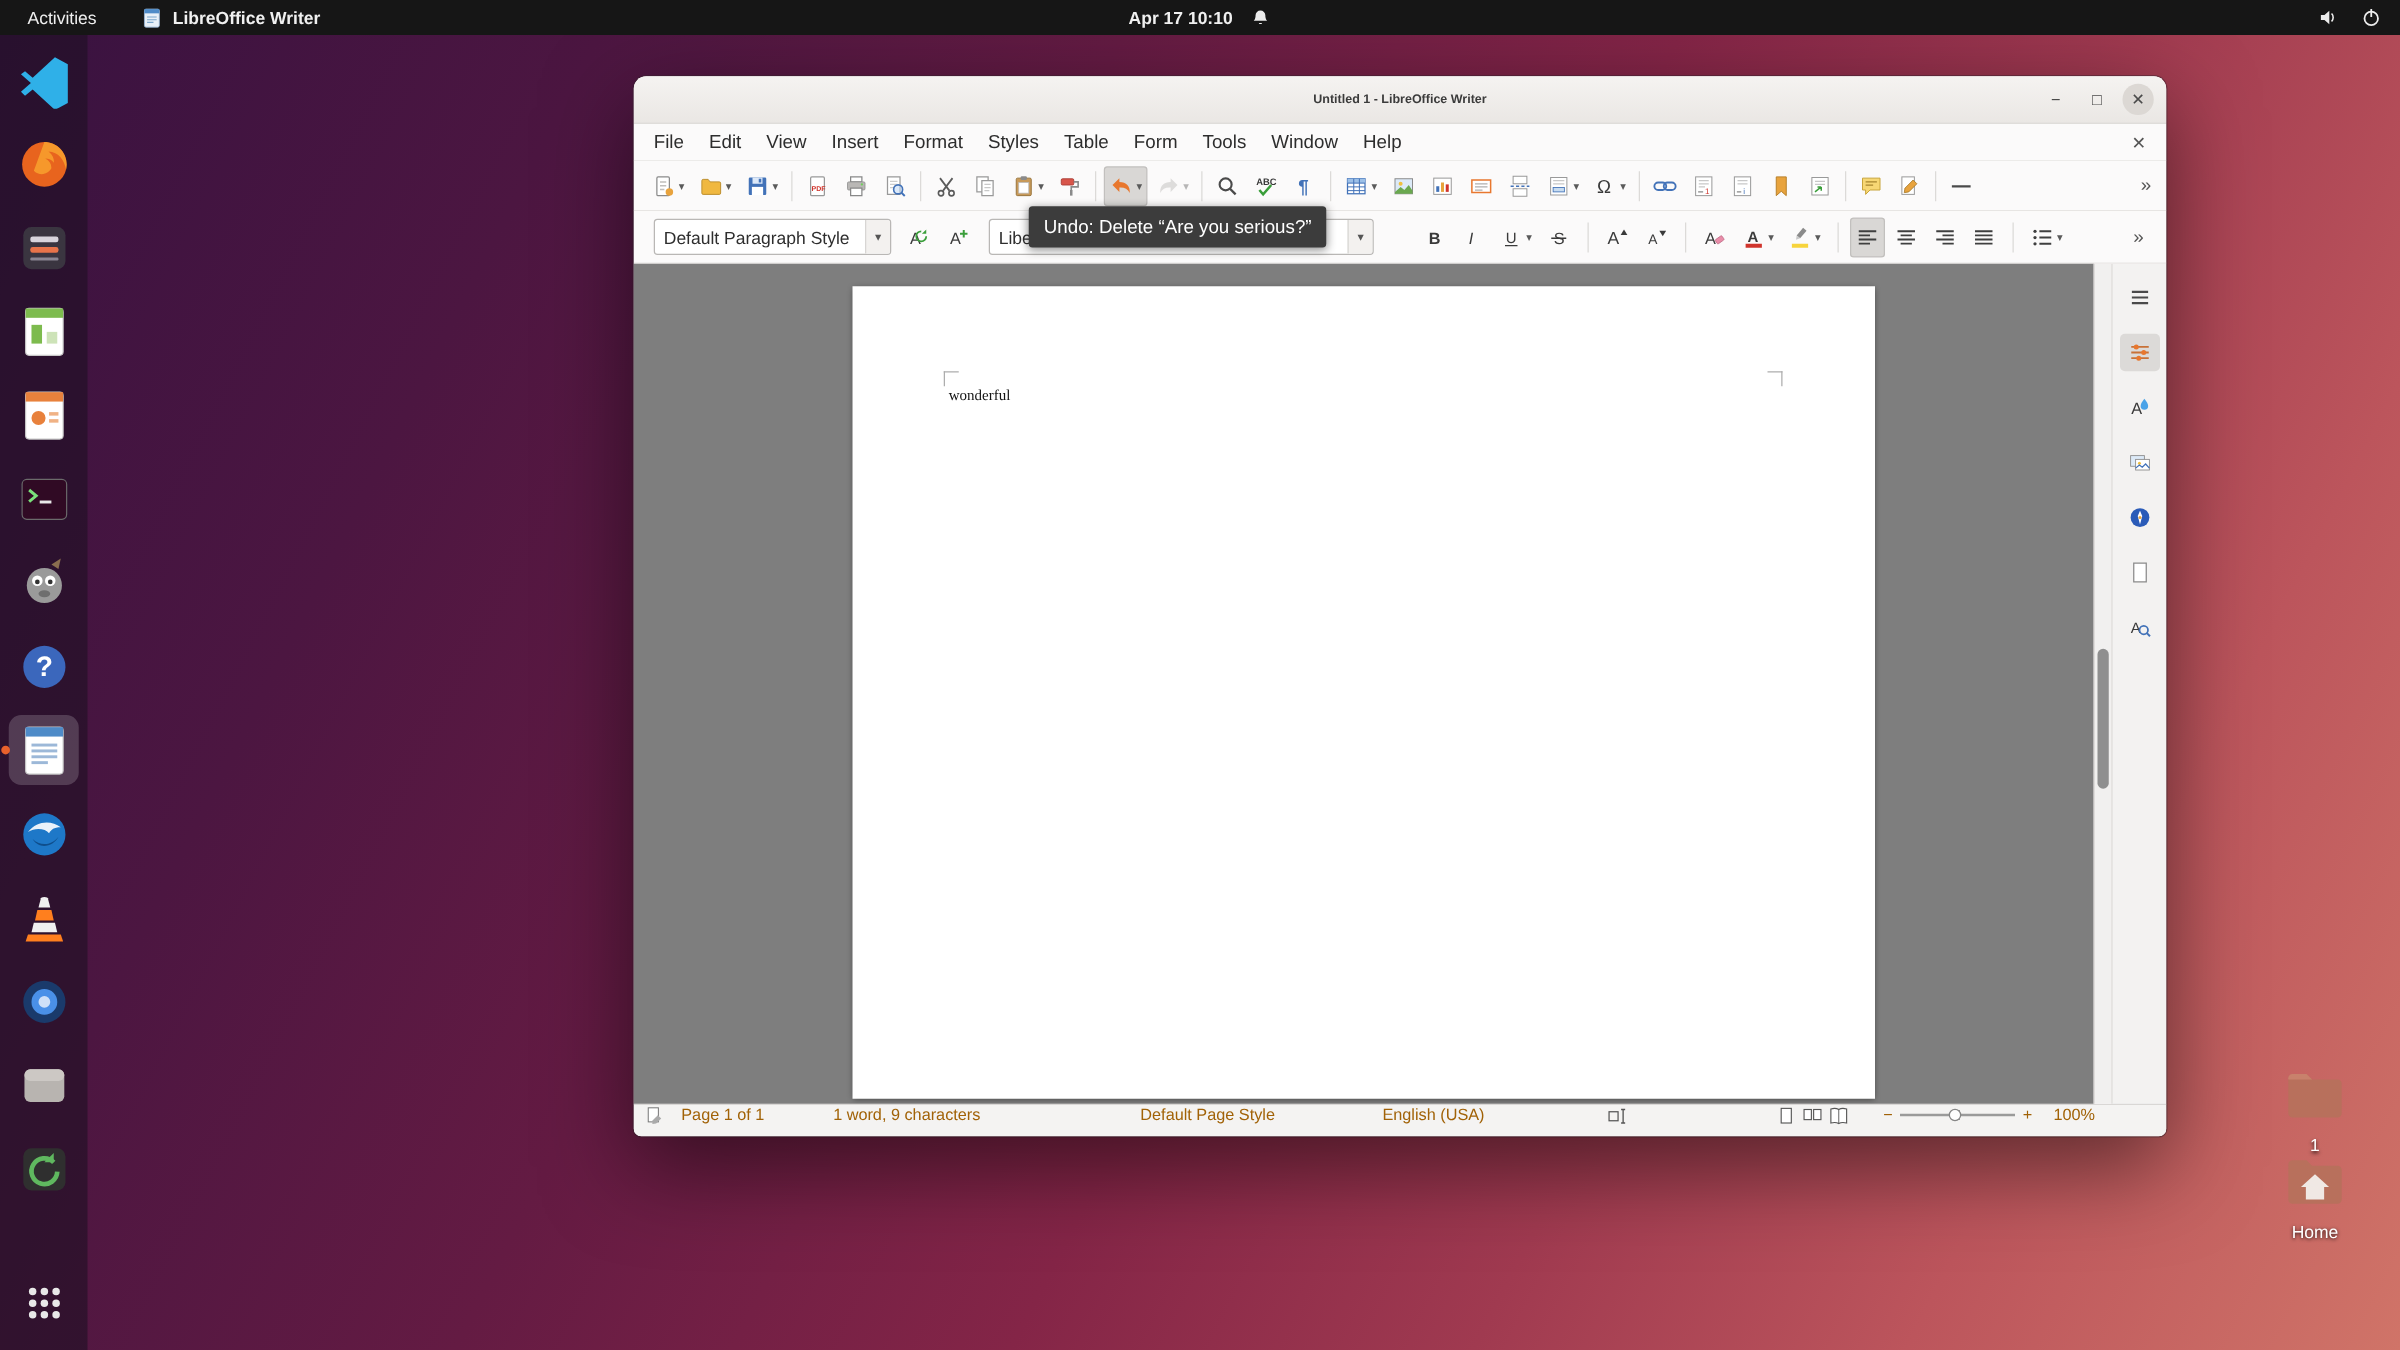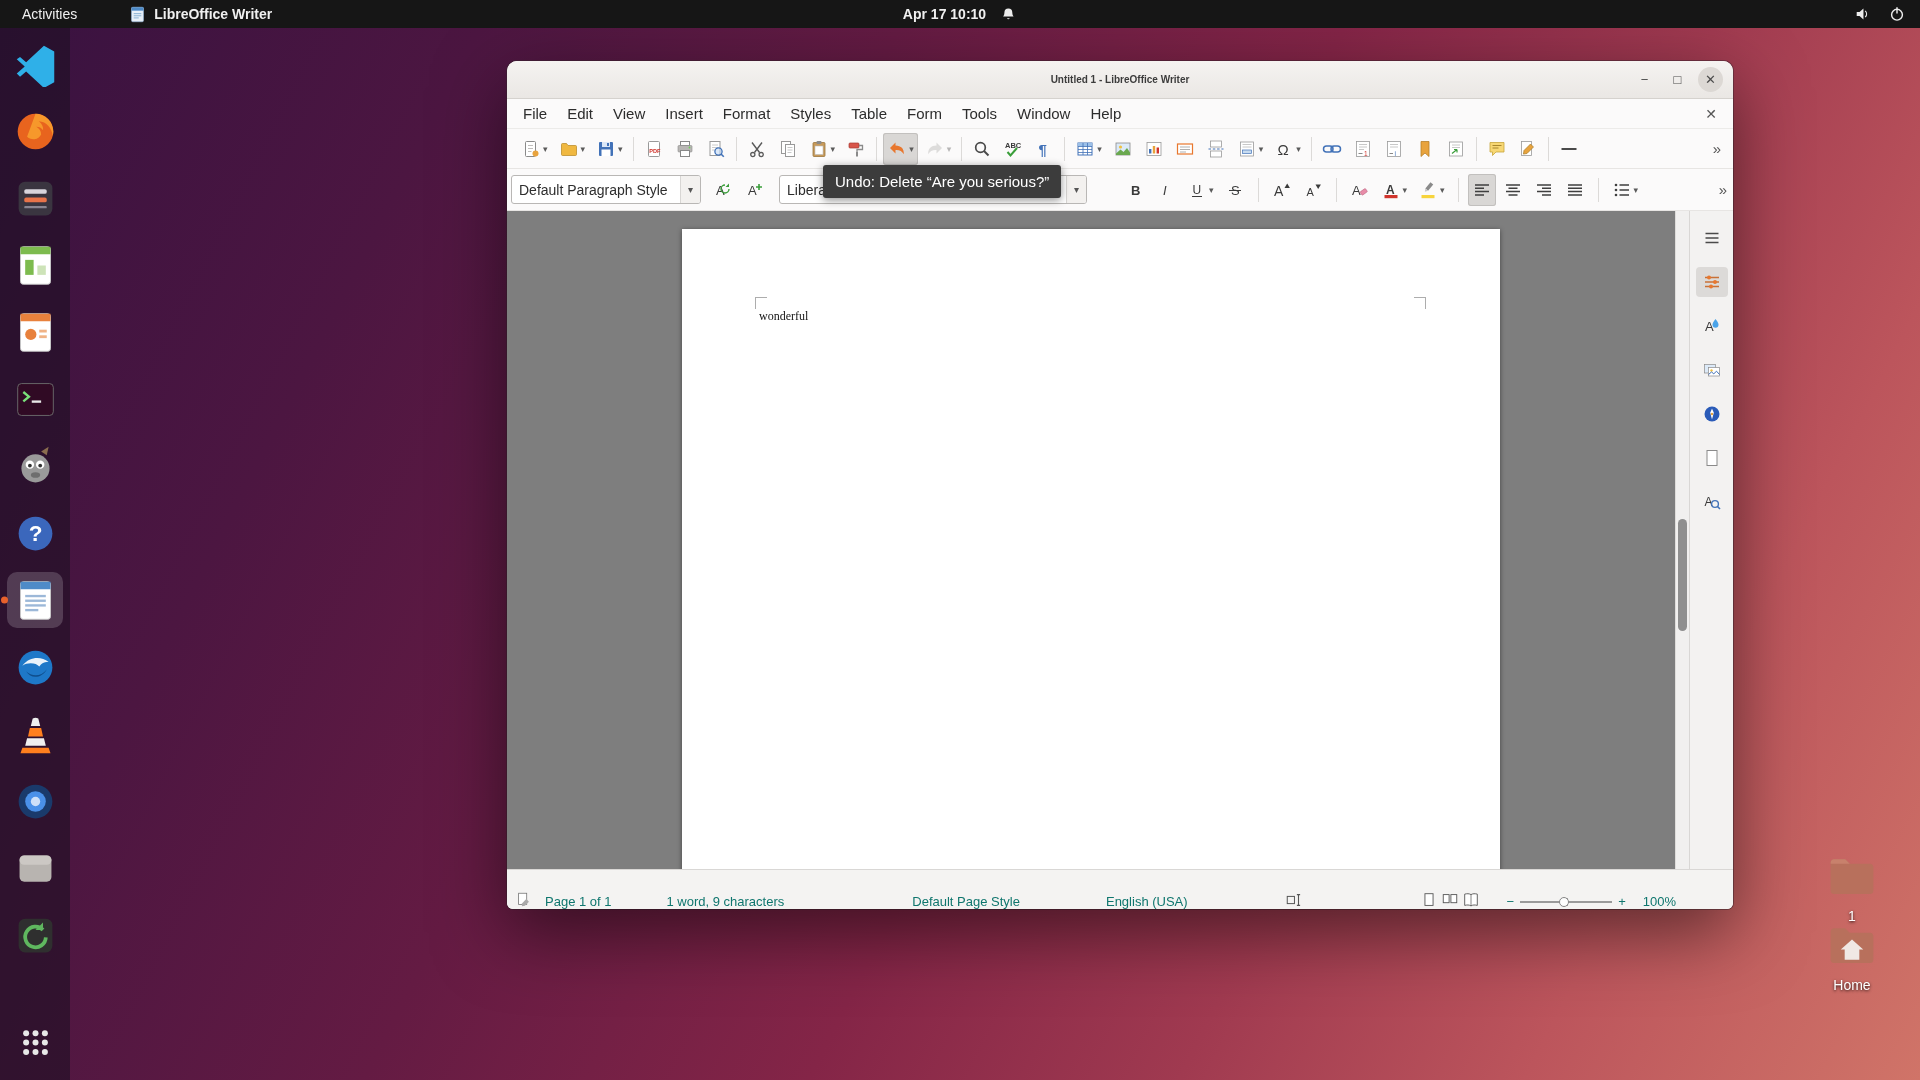--- a/index.html
+++ b/index.html
@@ -4,21 +4,21 @@
 <style>
 *{margin:0;padding:0;box-sizing:border-box}
 html,body{width:1920px;height:1080px;overflow:hidden}
 body{font-family:"Liberation Sans",sans-serif;background:#000;-webkit-font-smoothing:antialiased}
 svg{flex-shrink:0}
 svg text{font-family:"Liberation Sans",sans-serif}
 .screen{position:relative;width:1920px;height:1080px;overflow:hidden;
  background:linear-gradient(117deg,#381240 0%,#4c1641 20%,#641b43 37%,#842547 55%,#a03a50 70%,#bc555c 84%,#d07468 100%)}
 
 .topbar{position:absolute;left:0;top:0;right:0;height:28px;background:#161616;display:flex;align-items:center;color:#f0f0f0;font-size:14px;z-index:40}
-.tb-left{display:flex;align-items:center;gap:44px;padding-left:18px}
+.tb-left{display:flex;align-items:center;gap:28px;padding-left:18px}
 .tb-item{padding:2px 4px}
 .tb-app{display:flex;align-items:center;gap:8px;font-weight:700}
 .tb-app svg{width:17px;height:17px}
 .tb-center{position:absolute;left:50%;transform:translateX(-50%);display:flex;align-items:center;gap:14px;font-weight:600}
 .tb-center svg{width:17px;height:17px}
 .tb-right{margin-left:auto;display:flex;align-items:center;gap:16px;padding-right:14px}
 .tb-right svg{width:18px;height:18px}
 
 .dock{position:absolute;left:0;top:28px;bottom:0;width:70px;background:rgba(30,16,36,.62);display:flex;flex-direction:column;align-items:center;padding:8px 0 10px;gap:11px;z-index:30}
 .dock-item{position:relative;width:56px;height:56px;border-radius:10px;display:flex;align-items:center;justify-content:center}
@@ -38,21 +38,21 @@
 .titlebar{height:38px;background:linear-gradient(#f5f3f1,#eae7e4);border-bottom:1px solid #d5d2ce;display:flex;align-items:center;justify-content:center;position:relative;flex-shrink:0}
 .title{font-size:10px;font-weight:700;color:#3b3b3b}
 .winbtns{position:absolute;right:10px;top:0;height:100%;display:flex;align-items:center;gap:8px}
 .wbtn{width:25px;height:25px;border-radius:50%;display:flex;align-items:center;justify-content:center;font-size:13px;color:#4a4a4a}
 .wbtn.close{background:#dcd8d4}
 .menubar{height:30px;display:flex;align-items:center;padding:0 6px;font-size:15px;color:#2d2d2d;background:#fbfafa;border-bottom:1px solid #ecebe9;flex-shrink:0}
 .menu-item{padding:3px 10px;border-radius:3px}
 .mclose{margin-left:auto;color:#555;font-size:14px;padding-right:10px}
 .toolbar{display:flex;align-items:center;background:#fbfafa;border-bottom:1px solid #e7e5e3;flex-shrink:0;position:relative}
 .t1{height:40px;padding:0 10px}
-.t2{height:42px;padding:0 4px}
+.t2{height:42px;padding:0 16px}
 .tgroup{display:flex;align-items:center;gap:3px}
 .tsep{width:1px;height:24px;background:#dcdad8;margin:0 6px;flex-shrink:0}
 .tbtn{display:flex;align-items:center;height:32px;padding:0 4px;border-radius:3px;gap:1px}
 .tbtn .dd{font-size:9px;color:#5a5a5a;margin-left:1px}
 .tbtn.active{background:#d9d7d5;box-shadow:inset 0 0 0 1px #c2c0be}
 .tbtn.disabled{opacity:.42}
 .ic{width:20px;height:20px;display:block}
 .chev{order:99;margin-left:auto;color:#555;font-size:15px;padding:0 2px}
 .combo{display:flex;align-items:center;height:29px;background:#fff;border:1px solid #b9b7b5;border-radius:3px;overflow:hidden}
 .combo .val{font-size:14px;color:#2e2e2e;padding:0 7px;white-space:nowrap;overflow:hidden;flex:1}
@@ -67,21 +67,21 @@
 .page{position:absolute;left:50%;transform:translateX(-50%);top:18px;width:818px;height:650px;background:#fff;box-shadow:0 1px 5px rgba(0,0,0,.45)}
 .m-tl{position:absolute;left:73px;top:68px;width:12px;height:12px;border-left:1px solid #adadad;border-top:1px solid #adadad}
 .m-tr{position:absolute;right:74px;top:68px;width:12px;height:12px;border-right:1px solid #adadad;border-top:1px solid #adadad}
 .doctext{position:absolute;left:77px;top:80px;font-family:"Liberation Serif",serif;font-size:12px;color:#141414}
 .vscroll{width:14px;background:#f1f0ef;border-left:1px solid #dedcda;position:relative;flex-shrink:0}
 .vthumb{position:absolute;left:2px;right:2px;top:308px;height:112px;background:#8f8f8f;border-radius:5px}
 .sidebar{width:44px;background:#f3f2f1;border-left:1px solid #d9d7d5;display:flex;flex-direction:column;align-items:center;padding-top:12px;gap:14px;flex-shrink:0}
 .sb-item{width:32px;height:30px;display:flex;align-items:center;justify-content:center;border-radius:4px}
 .sb-item.active{background:#dcdad8}
 
-.statusbar{height:40px;background:#f4f3f2;border-top:1px solid #d9d7d5;display:flex;align-items:flex-end;font-size:13px;color:#0f766e;flex-shrink:0}
+.statusbar{height:26px;background:#f4f3f2;border-top:1px solid #d9d7d5;display:flex;align-items:flex-start;font-size:13px;color:#a16207;flex-shrink:0}
 .st-ic{width:18px;height:18px}
 .st1{margin-left:8px}.st2{margin-left:12px}.st3{margin-left:55px}.st4{margin-left:128px}.st5{margin-left:86px}
 .st6{margin-left:97px;display:flex;gap:4px}.st7{margin-left:117px;display:flex;gap:3px}
 .st8{margin-left:27px;display:flex;align-items:center;gap:6px}.st9{margin-left:17px}
 .ztrack{position:relative;width:92px;height:12px}
 .ztrack::before{content:"";position:absolute;left:0;right:0;top:5px;height:2px;background:#9a9a9a}
 .ztick{position:absolute;left:50%;top:2px;width:2px;height:8px;background:#9a9a9a}
 .zthumb{position:absolute;left:42%;top:1px;width:10px;height:10px;border-radius:50%;background:#fdfdfd;border:1px solid #868686}
 
 .tooltip{position:absolute;left:316px;top:104px;background:#3c3c3c;color:#fff;font-size:15px;padding:8px 12px;border-radius:3px;white-space:nowrap;box-shadow:0 2px 8px rgba(0,0,0,.45);z-index:60}

